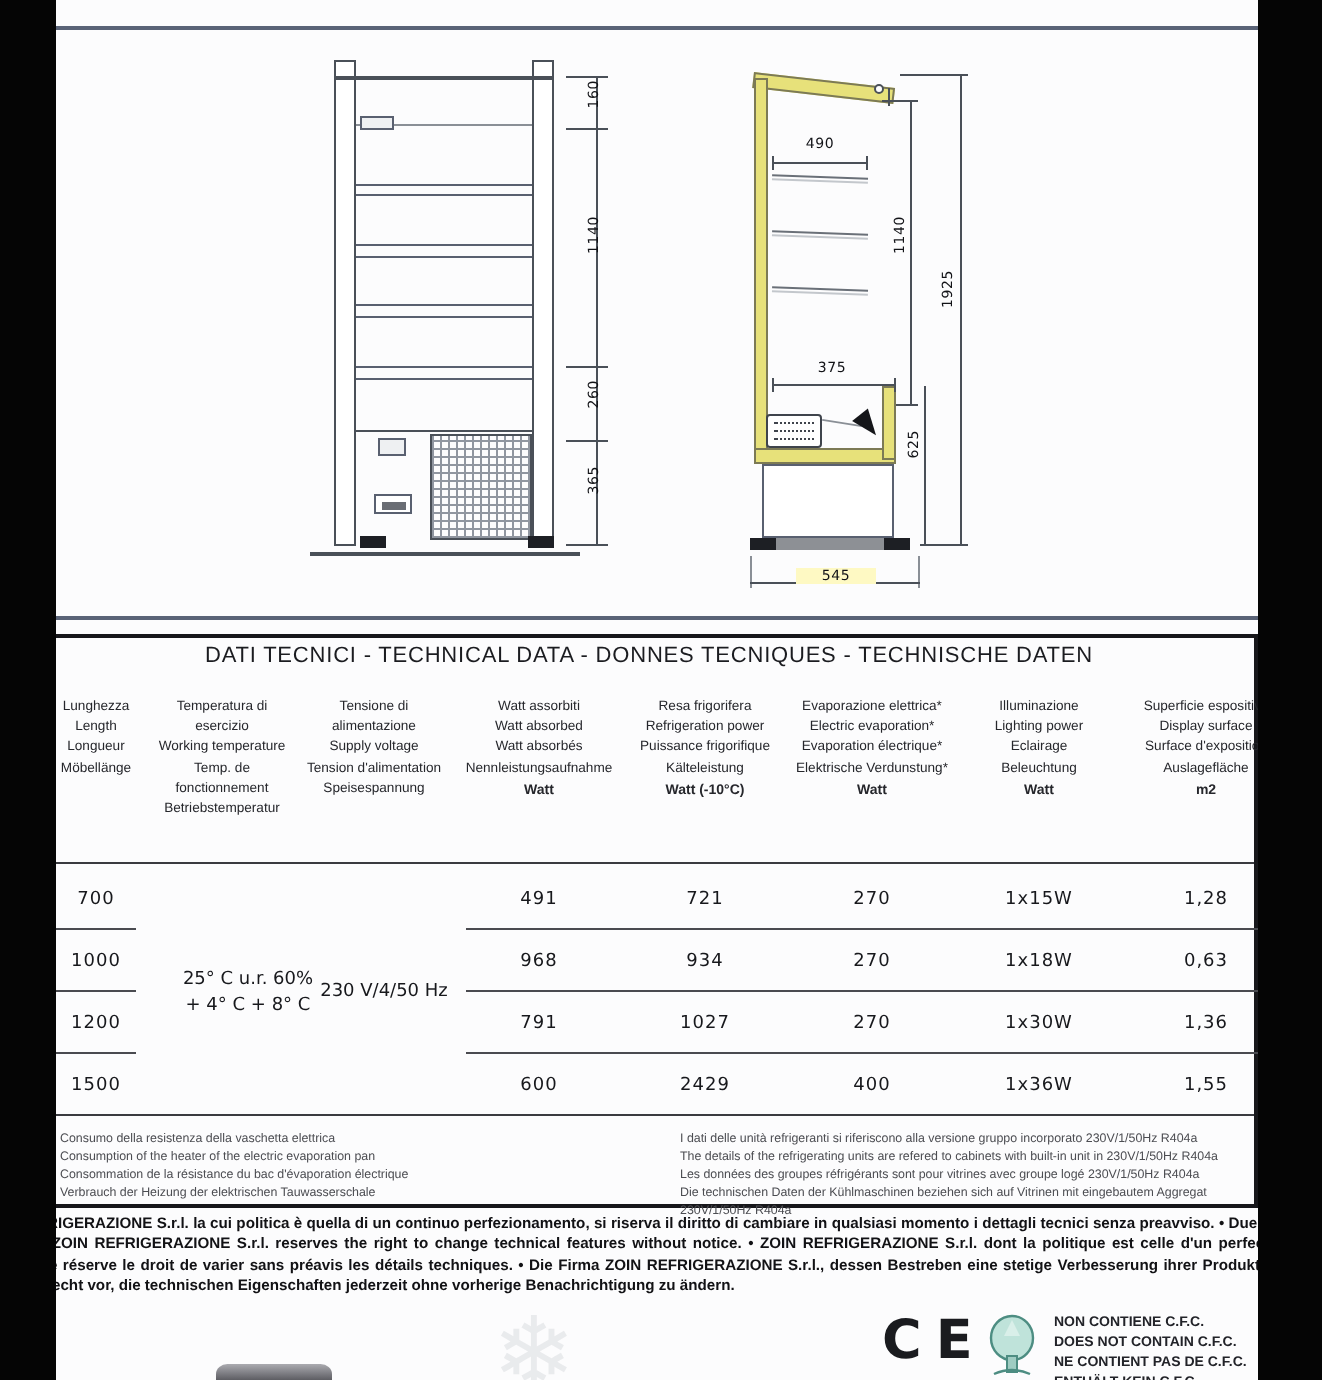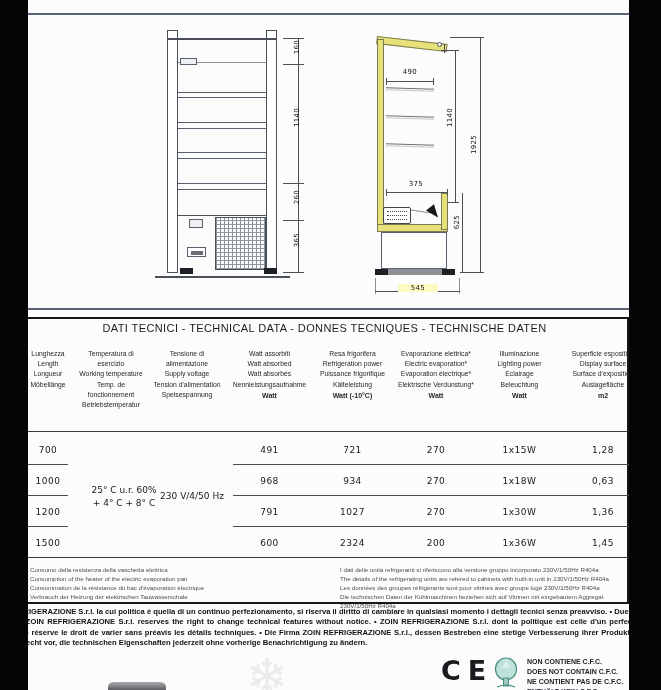--- a/index.html
+++ b/index.html
@@ -229,24 +229,24 @@
       <div class="td c8">1,36</div>
     </div>
     <div class="abs sep" style="left:28px;top:526px;width:40px;"></div>
     <div class="abs sep" style="left:233px;top:526px;width:396px;"></div>
 
     <div class="abs trow" style="top:527px;">
       <div class="td c1">1500</div>
         <div class="td c2"></div>
         <div class="td c3"></div>
       <div class="td c4">600</div>
-      <div class="td c5">2324</div>
-      <div class="td c6">200</div>
+      <div class="td c5">2429</div>
+      <div class="td c6">400</div>
       <div class="td c7">1x36W</div>
-      <div class="td c8">1,45</div>
+      <div class="td c8">1,55</div>
     </div>
     <div class="abs hsep" style="left:22px;top:557px;width:605px;"></div>
 
     <div class="abs fnote" style="left:30px;top:566px;width:220px;">Consumo della resistenza della vaschetta elettrica
 Consumption of the heater of the electric evaporation pan
 Consommation de la résistance du bac d'évaporation électrique
 Verbrauch der Heizung der elektrischen Tauwasserschale</div>
     <div class="abs fnote" style="left:340px;top:566px;width:288px;">I dati delle unità refrigeranti si riferiscono alla versione gruppo incorporato 230V/1/50Hz R404a
 The details of the refrigerating units are refered to cabinets with built-in unit in 230V/1/50Hz R404a
 Les données des groupes réfrigérants sont pour vitrines avec groupe logé 230V/1/50Hz R404a

